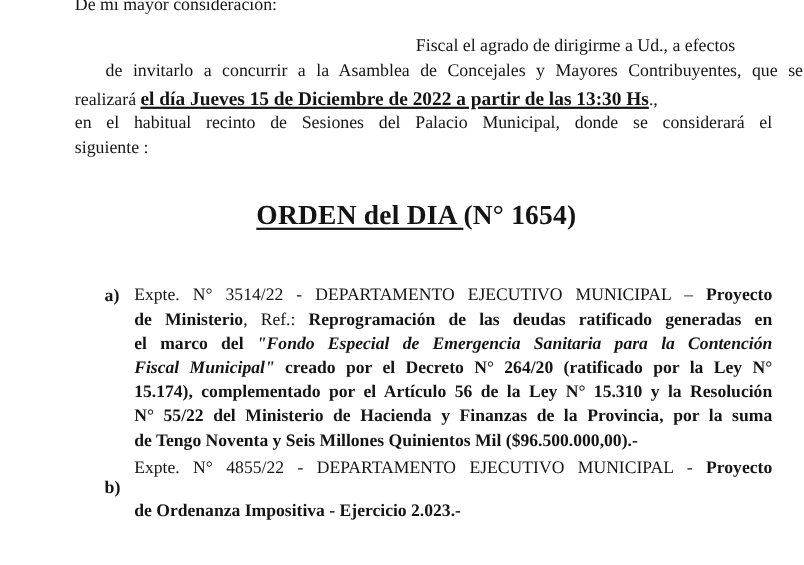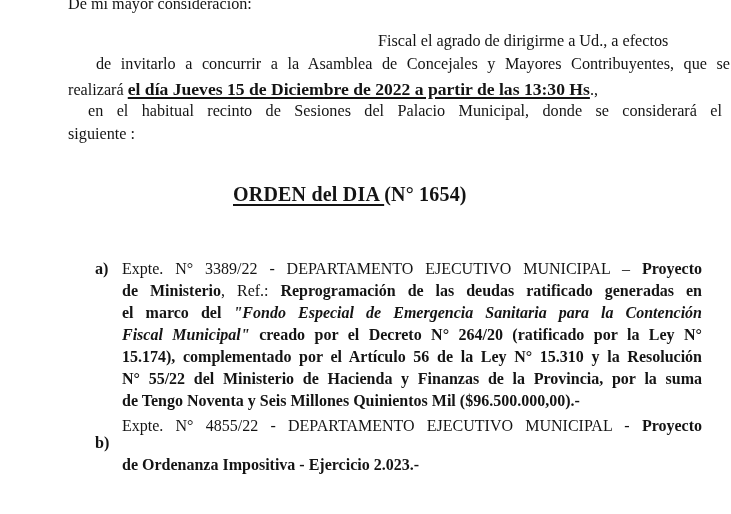--- a/index.html
+++ b/index.html
@@ -20,21 +20,21 @@
   .i { font-style: italic; }
   .u { text-decoration: underline; text-decoration-thickness: 1.6px; text-underline-offset: 2px; }
   .justify {
     text-align: justify;
     text-align-last: justify;
     white-space: normal;
   }
   .title {
     position: absolute;
     left: 233px; top: 183px;
-    font-size: 20px; font-weight: bold;
+    font-size: 25px; font-weight: bold;
     white-space: nowrap;
     letter-spacing: 0.2px;
   }
   .title .u { text-decoration-thickness: 2px; text-underline-offset: 3px; }
   .label {
     position: absolute;
     font-weight: bold;
     font-size: 16.2px;
     line-height: 20px;
   }
@@ -53,32 +53,32 @@
 <div class="line" style="left:68px; top:-6px;">De mi mayor consideración:</div>
 
 <div class="line" style="left:378px; top:31px;">Fiscal el agrado de dirigirme a Ud., a efectos</div>
 
 <div class="line justify" style="left:68px; top:54px; width:634px;margin-left:28px;">de invitarlo a concurrir a la Asamblea de Concejales y Mayores Contribuyentes, que se</div>
 
 <div class="line" style="left:68px; top:67px;margin-top:12px;">
   <span>realizará </span><span class="b u" style="font-size:17.6px;">el día Jueves 15 de Diciembre  de   2022   a partir de las 13:30 Hs</span><span>.,</span>
 </div>
 
-<div class="line justify" style="left:68px; top:101px; width:634px;margin-left:20px;">en  el habitual recinto de Sesiones del Palacio Municipal, donde se  considerará  el</div>
+<div class="line justify" style="left:68px; top:101px; width:634px;">en  el habitual recinto de Sesiones del Palacio Municipal, donde se  considerará  el</div>
 
 <div class="line" style="left:68px; top:124px;">siguiente :</div>
 
 <div class="title">
   <span class="u">ORDEN del DIA </span><span> (N° 1654)</span>
 </div>
 
 <div class="label" style="left:95px; top:259px;">a)</div>
 
 <div class="item-line" style="top:259px;">
-  <span>Expte. N° 3389/22 - DEPARTAMENTO EJECUTIVO MUNICIPAL – </span><span class="b">Proyecto</span>
+  <span>Expte. N° 3514/22 - DEPARTAMENTO EJECUTIVO MUNICIPAL – </span><span class="b">Proyecto</span>
 </div>
 <div class="item-line" style="top:281px;">
   <span class="b">de Ministerio</span><span>,  Ref.: </span><span class="b">Reprogramación de las deudas ratificado generadas en</span>
 </div>
 <div class="item-line" style="top:303px;">
   <span class="b">el marco del </span><span class="b i">"Fondo Especial de Emergencia Sanitaria para la Contención</span>
 </div>
 <div class="item-line" style="top:325px;">
   <span class="b i">Fiscal Municipal"</span><span class="b"> creado por el Decreto N° 264/20 (ratificado por la Ley N°</span>
 </div>

